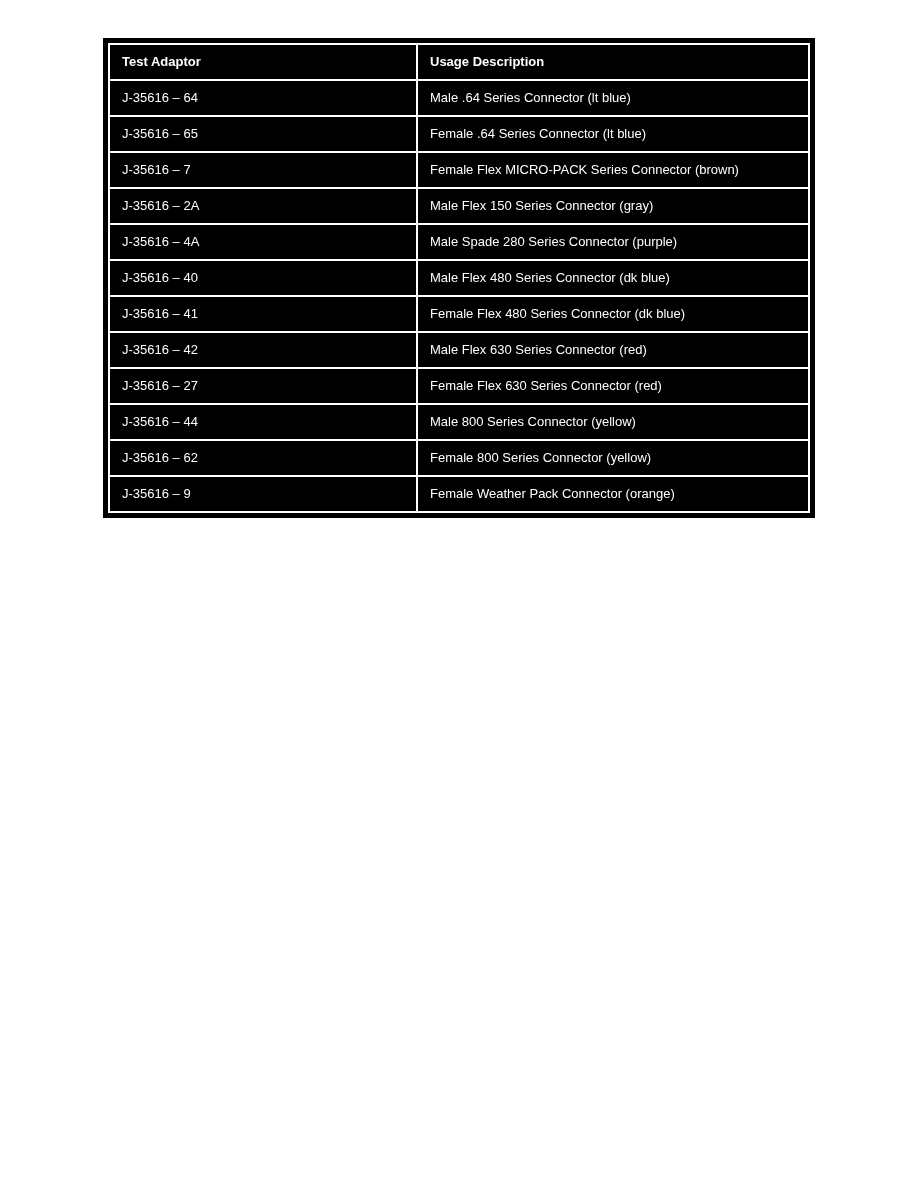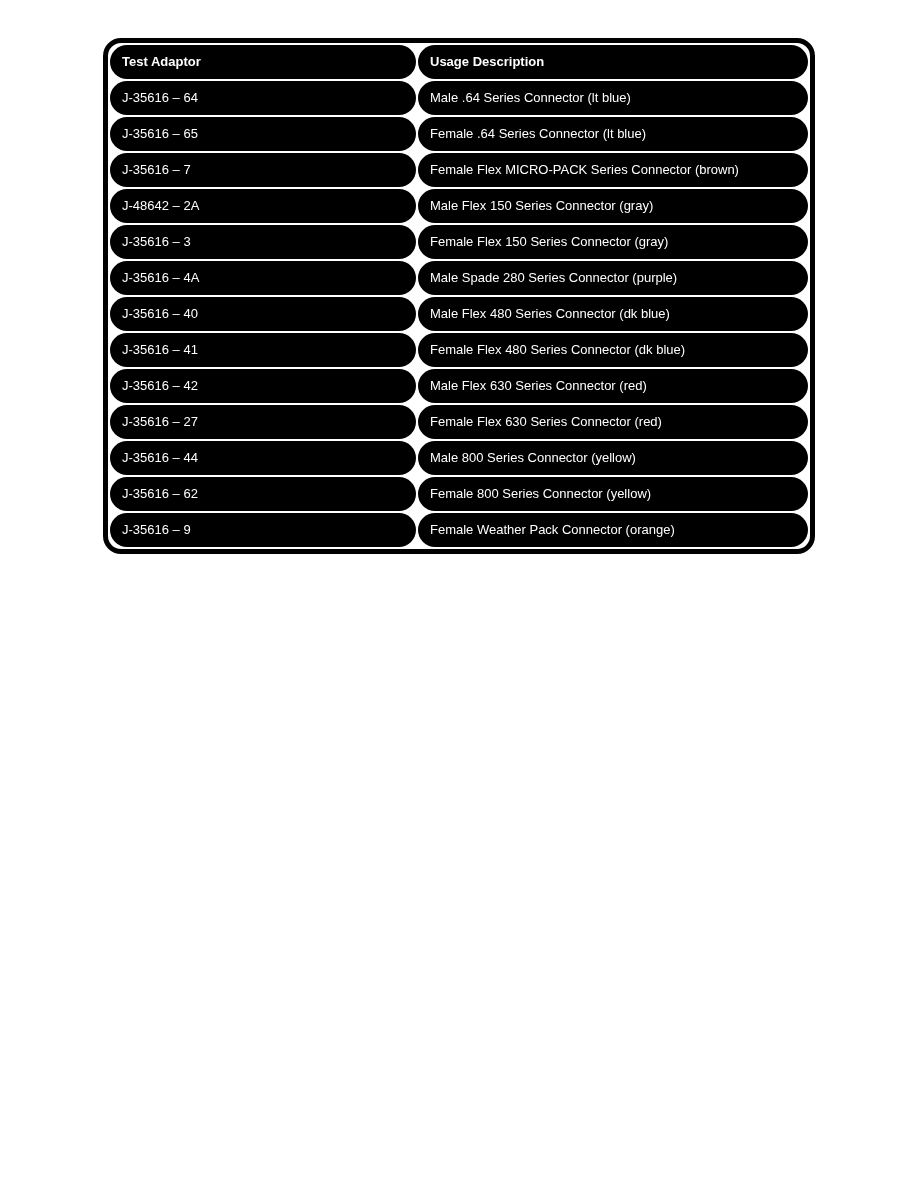--- a/index.html
+++ b/index.html
@@ -1,15 +1,15 @@
 <!DOCTYPE html>
 <html><head>
 <meta charset="utf-8">
 <style>
-  * { box-sizing: border-box; border-radius: 18px; }
+  * { box-sizing: border-box; }
   html, body {
     margin: 0;
     padding: 0;
     background: #ffffff;
   }
   body {
     width: 918px;
     height: 1188px;
     position: relative;
     font-family: "Liberation Sans", sans-serif;
@@ -67,26 +67,22 @@
         </tr>
         <tr>
           <td>J-35616 – 65</td>
           <td>Female .64 Series Connector (lt blue)</td>
         </tr>
         <tr>
           <td>J-35616 – 7</td>
           <td>Female Flex MICRO-PACK Series Connector (brown)</td>
         </tr>
         <tr>
-          <td>J-48642 – 2A</td>
+          <td>J-35616 – 2A</td>
           <td>Male Flex 150 Series Connector (gray)</td>
-        </tr>
-        <tr>
-          <td>J-35616 – 3</td>
-          <td>Female Flex 150 Series Connector (gray)</td>
         </tr>
         <tr>
           <td>J-35616 – 4A</td>
           <td>Male Spade 280 Series Connector (purple)</td>
         </tr>
         <tr>
           <td>J-35616 – 40</td>
           <td>Male Flex 480 Series Connector (dk blue)</td>
         </tr>
         <tr>

